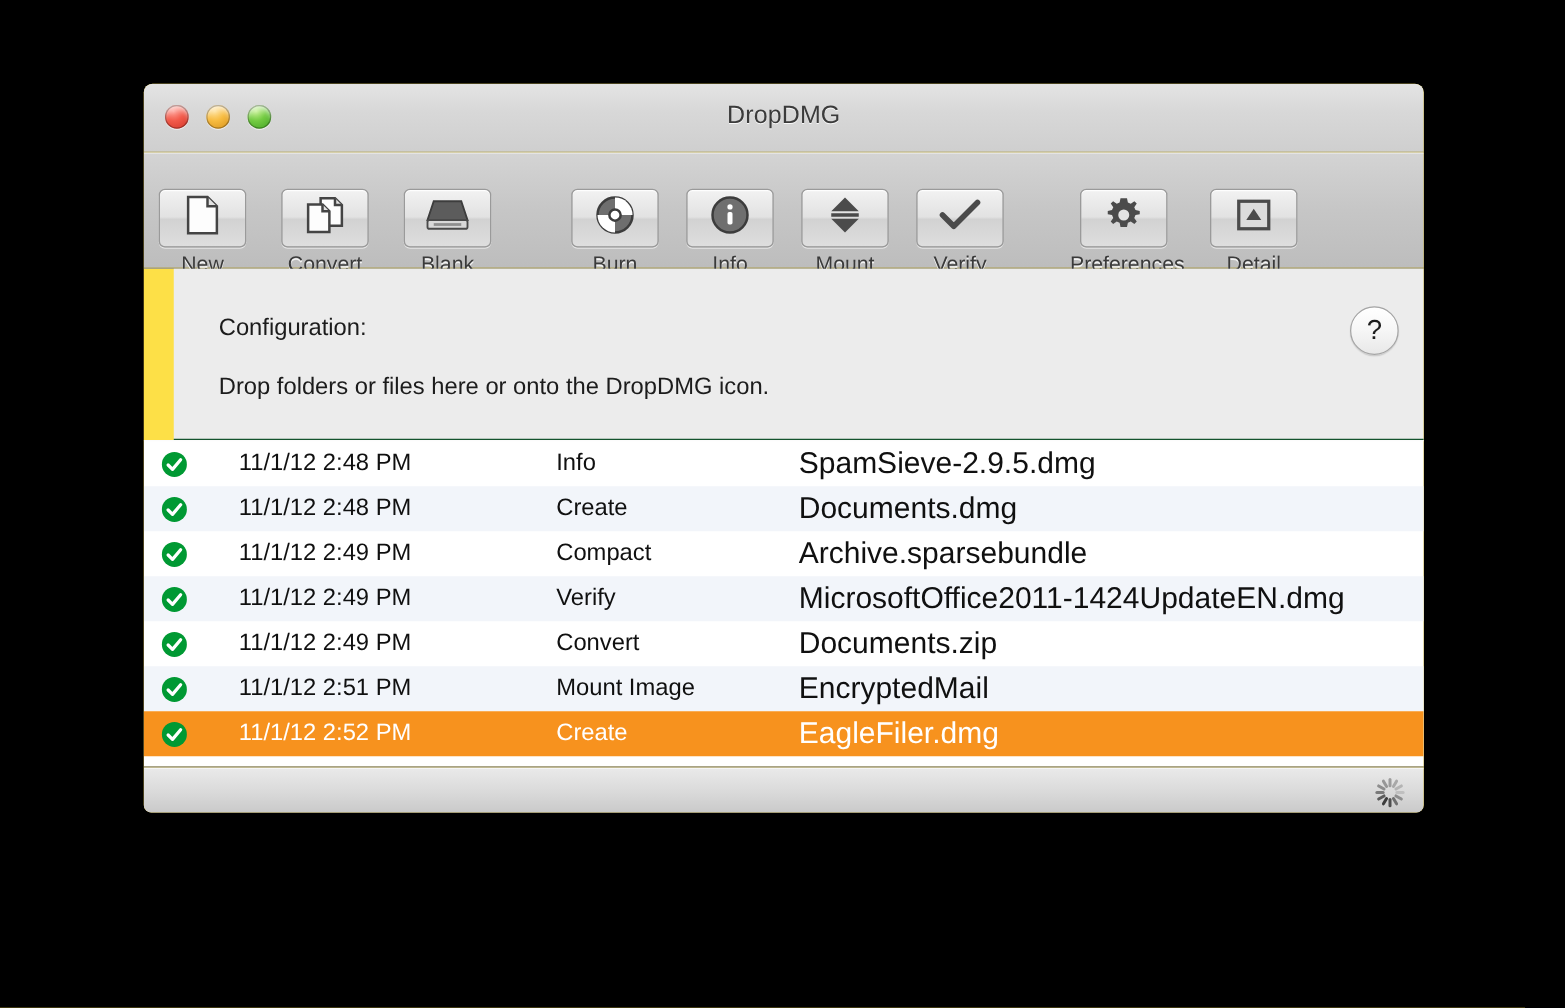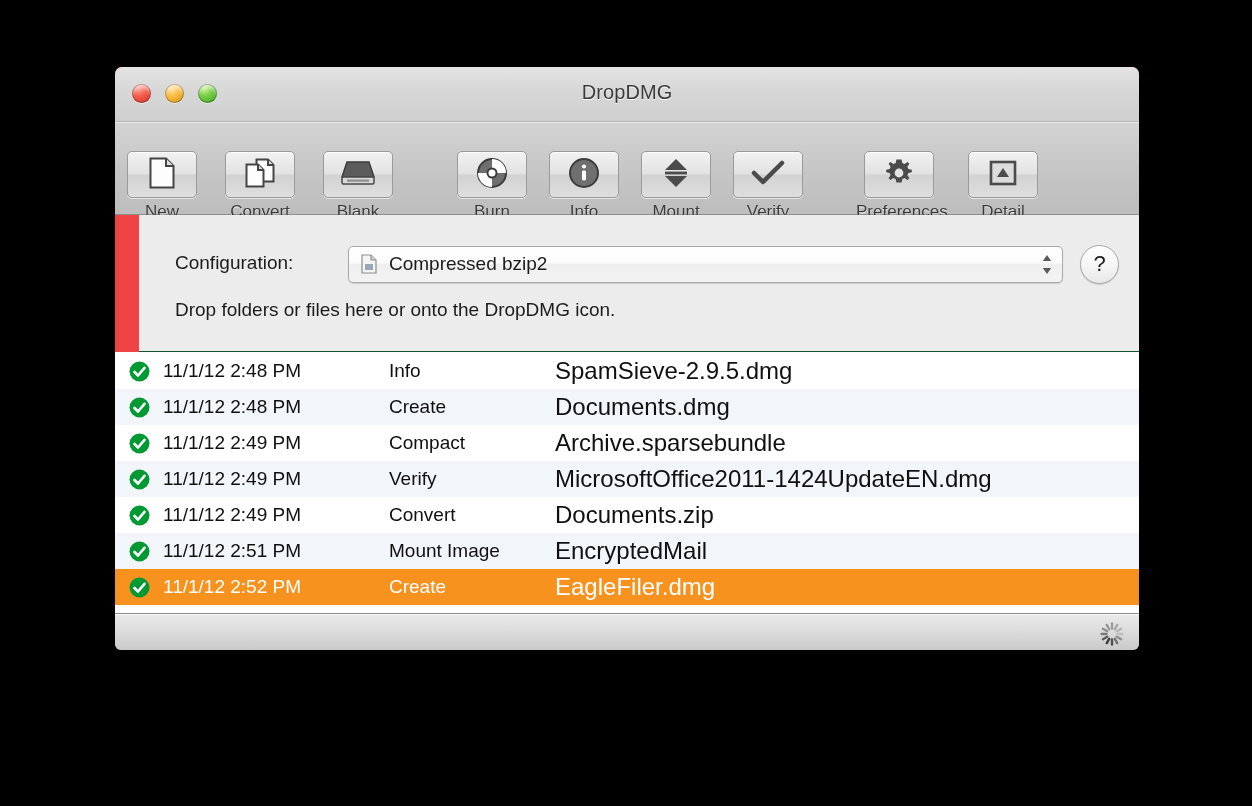--- a/index.html
+++ b/index.html
@@ -16,21 +16,21 @@
   
   #window {
     position: absolute;
     left: 115px;
     top: 67px;
     width: 1024px;
     height: 583px;
     border-radius: 7px 7px 6px 6px;
     box-shadow: 0 0 0 1px rgba(0,0,0,0.85), 0 14px 34px rgba(0,0,0,0.75);
     overflow: hidden;
-    background: #ef4444;
+    background: #fde047;
   }
 
   
   #titlebar {
     position: relative;
     height: 54px;
     background: linear-gradient(to bottom, #e4e4e4 0%, #d8d8d8 40%, #cfcfcf 100%);
     border-bottom: 1px solid #b5b5b5;
   }
   #title-text {
@@ -172,20 +172,21 @@
     background: #ffffff;
     overflow: hidden;
     border-top: 1px solid #fcfcfc;
   }
   .row {
     position: relative;
     height: 36px;
     display: flex;
     align-items: center;
     cursor: default;
+    gap: 28px;
   }
   .row.alt { background: #f2f5fa; }
   .row.selected { background: #f7921e; }
   .row.selected .c-time,
   .row.selected .c-op,
   .row.selected .c-name { color: #ffffff; }
   .c-status {
     width: 48px;
     padding-left: 14px;
     box-sizing: border-box;
@@ -349,36 +350,20 @@
         </span>
       </div>
       <div class="tblabel">Detail</div>
     </div>
 
   </div>
 
   <div id="configpane">
     <div id="config-label">Configuration:</div>
 
-    <div id="config-popup">
-      <span id="config-doc-icon">
-        <svg width="16" height="20" viewBox="0 0 16 20">
-          <path d="M1 1 H10 L15 6 V19 H1 Z" fill="#f4f4f4" stroke="#8e8e8e" stroke-width="1.2"></path>
-          <path d="M10 1 V6 H15" fill="#d8d8d8" stroke="#8e8e8e" stroke-width="1.2"></path>
-          <rect x="4" y="10" width="8" height="6" fill="#9aa8b5"></rect>
-        </svg>
-      </span>
-      <span id="config-value">Compressed bzip2</span>
-      <span id="config-arrows">
-        <svg width="14" height="23" viewBox="0 0 14 23">
-          <path d="M7 2 L11.2 8 H2.8 Z" fill="#5a5a5a"></path>
-          <path d="M7 21 L11.2 15 H2.8 Z" fill="#5a5a5a"></path>
-        </svg>
-      </span>
-    </div>
 
     <div id="help-button">?</div>
 
     <div id="drop-hint">Drop folders or files here or onto the DropDMG icon.</div>
   </div>
 
   <div id="table">
 
     <div class="row">
       <div class="c-status">

